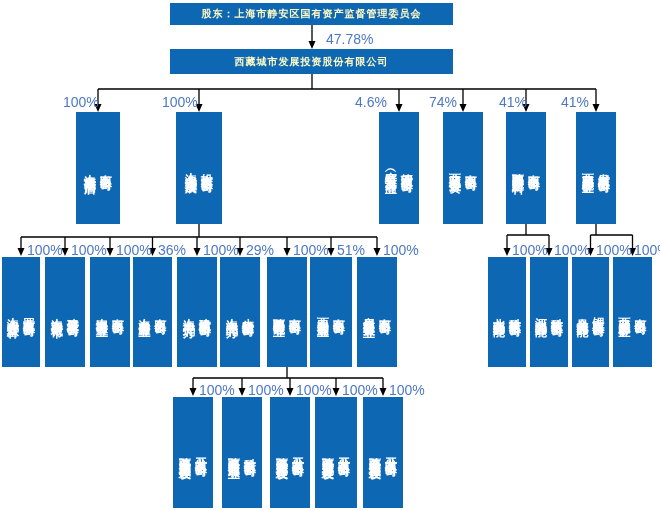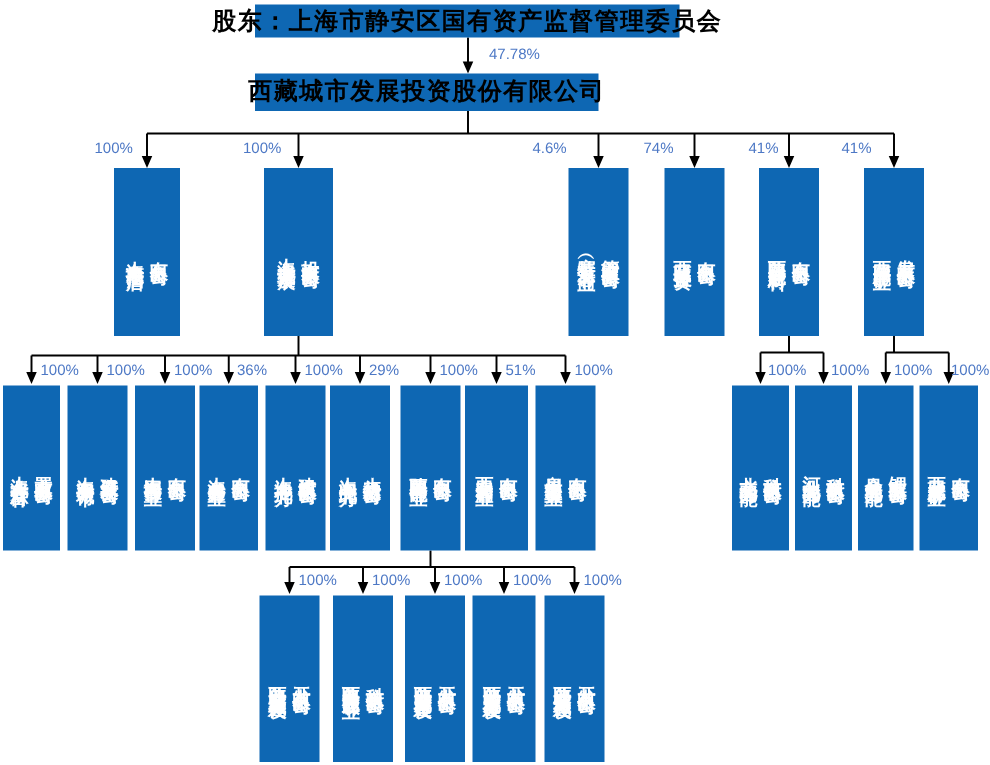--- a/index.html
+++ b/index.html
@@ -1,41 +1,41 @@
 <!DOCTYPE html>
 <html><head>
 <meta charset="utf-8">
 <style>
   html,body{margin:0;padding:0;background:#fff;}
   .canvas{position:relative;width:660px;height:510px;background:#fff;overflow:hidden;
           font-family:"Liberation Sans",sans-serif;}
   .connectors{position:absolute;left:0;top:0;}
-  .hbox{position:absolute;background:#0e67b3;color:#000000;display:flex;align-items:center;
-        justify-content:center;font-size:16px;font-weight:bold;letter-spacing:1px;white-space:nowrap;}
+  .hbox{position:absolute;background:#0e67b3;color:#fef9c3;display:flex;align-items:center;
+        justify-content:center;font-size:10px;font-weight:bold;letter-spacing:1px;white-space:nowrap;}
   .vbox{position:absolute;background:#0e67b3;color:#fff;display:flex;flex-direction:row;
         align-items:center;justify-content:center;gap:4px;}
   .col{writing-mode:vertical-lr;text-orientation:upright;font-size:12px;font-weight:bold;
        line-height:1;letter-spacing:1.5px;}
-  .pct{position:absolute;font-size:10px;color:#4d78c5;white-space:nowrap;}
+  .pct{position:absolute;font-size:14px;color:#4d78c5;white-space:nowrap;}
 </style>
 </head>
 <body>
 
 <div class="canvas">
 
   <svg class="connectors" width="660" height="510">
     <path d="M312 25 V42 M312 74 V89 M98 89 H596 M98 89 V105 M199 89 V105 M399 89 V105 M463 89 V105 M526 89 V105 M596 89 V105 M199 224 V237 M21 237 H377 M21 237 V249 M65 237 V249 M110 237 V249 M152.5 237 V249 M197 237 V249 M240 237 V249 M287 237 V249 M331 237 V249 M377 237 V249 M526 222 V235 M507 235 H549 M507 235 V249 M549 235 V249 M596 222 V235 M590.5 235 H632.5 M590.5 235 V249 M632.5 235 V249 M287 367 V378 M193 378 H383 M193 378 V389 M242 378 V389 M290 378 V389 M336 378 V389 M383 378 V389" fill="none" stroke="#000" stroke-width="1.3"></path>
     <path d="M308.5 41 h7 L312 49 z M94.5 104 h7 L98 112 z M195.5 104 h7 L199 112 z M395.5 104 h7 L399 112 z M459.5 104 h7 L463 112 z M522.5 104 h7 L526 112 z M592.5 104 h7 L596 112 z M17.5 248 h7 L21 256 z M61.5 248 h7 L65 256 z M106.5 248 h7 L110 256 z M149 248 h7 L152.5 256 z M193.5 248 h7 L197 256 z M236.5 248 h7 L240 256 z M283.5 248 h7 L287 256 z M327.5 248 h7 L331 256 z M373.5 248 h7 L377 256 z M503.5 248 h7 L507 256 z M545.5 248 h7 L549 256 z M587 248 h7 L590.5 256 z M629 248 h7 L632.5 256 z M189.5 388 h7 L193 396 z M238.5 388 h7 L242 396 z M286.5 388 h7 L290 396 z M332.5 388 h7 L336 396 z M379.5 388 h7 L383 396 z" fill="#000"></path>
   </svg>
 
   <div class="hbox" style="left:170px;top:3px;width:283px;height:22px">
     <span>股东：上海市静安区国有资产监督管理委员会</span>
   </div>
   <div class="pct" style="left:326px;top:31px">47.78%</div>
-  <div class="hbox" style="left:170px;top:49px;width:229px;height:25px">
+  <div class="hbox" style="left:170px;top:49px;width:283px;height:25px">
     <span>西藏城市发展投资股份有限公司</span>
   </div>
 
   <div class="pct" style="left:63px;top:94px">100%</div>
   <div class="pct" style="left:162px;top:94px">100%</div>
   <div class="pct" style="left:355px;top:94px">4.6%</div>
   <div class="pct" style="left:429px;top:94px">74%</div>
   <div class="pct" style="left:499px;top:94px">41%</div>
   <div class="pct" style="left:561px;top:94px">41%</div>
 

